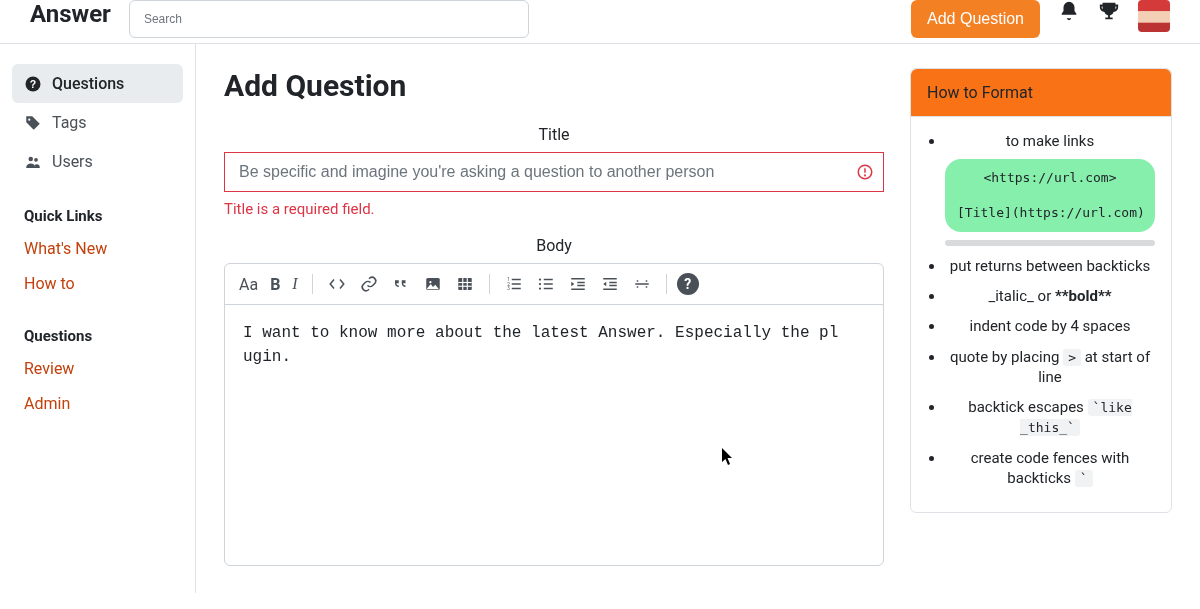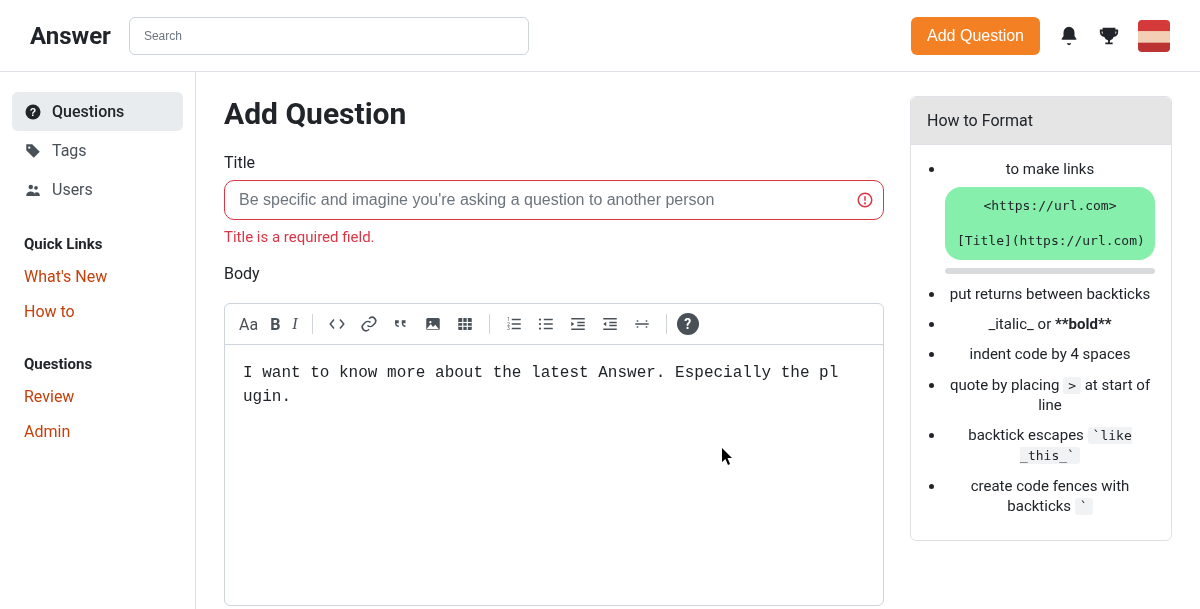--- a/index.html
+++ b/index.html
@@ -1,18 +1,18 @@
 <!DOCTYPE html>
 <html><head>
 <meta charset="utf-8">
 <style>
   * { box-sizing: border-box; margin: 0; padding: 0; }
   body { font-family: -apple-system, BlinkMacSystemFont, "Segoe UI", Roboto, Helvetica, Arial, sans-serif; background: #fff; color: #212529; }
   .topbar {
-    display: flex; align-items: center; height: 72px; padding: 0 30px;
+    display: flex; align-items: flex-start; height: 44px; padding: 0 30px;
     border-bottom: 1px solid #dee2e6; gap: 18px;
   }
   .brand { font-size: 24px; font-weight: 700; }
   .search-input {
     width: 400px; height: 38px; border: 1px solid #ced4da; border-radius: 6px;
     padding: 0 14px; font-size: 12px; color: #6c757d;
   }
   .search-input::placeholder { color: #6c757d; }
   .spacer { flex: 1; }
   .add-btn {
@@ -35,32 +35,32 @@
   }
   .side-item.active { background: #e9ecef; color: #212529; font-weight: 500; }
   .side-section-title { font-size: 15px; font-weight: 700; padding: 12px 12px 6px; color: #212529; }
   .side-link { padding: 8px 12px; font-size: 16px; color: #c2410c; cursor: pointer; }
   .side-gap { height: 14px; }
   .main {
     flex: 1; display: flex; padding: 24px 28px; gap: 26px;
   }
   .form-col { flex: 1; max-width: 660px; }
   .h1 { font-size: 30px; font-weight: 700; margin-bottom: 22px; }
-  .label { font-size: 16px; margin-bottom: 8px; display:block; }
+  .label { font-size: 16px; margin-bottom: 8px; display:block;text-align:center; }
   .title-row { position: relative; }
   .title-input {
-    width: 100%; height: 40px; border: 1px solid #dc3545; border-radius: 10px;
+    width: 100%; height: 40px; border: 1px solid #dc3545; border-radius: 0;
     padding: 0 40px 0 14px; font-size: 16px;
   }
   .title-input::placeholder { color: #6c757d; }
   .err-icon { position: absolute; right: 10px; top: 50%; transform: translateY(-50%); color: #dc3545; }
   .err-text { color: #dc3545; font-size: 15px; margin-top: 8px; }
   .body-group { margin-top: 18px; }
   .editor {
-    border: 1px solid #ced4da; border-radius: 6px; margin-top: 20px;
+    border: 1px solid #ced4da; border-radius: 6px; margin-top: 8px;
   }
   .toolbar {
     display: flex; align-items: center; gap: 4px; padding: 6px 10px;
     border-bottom: 1px solid #ced4da;
   }
   .tbtn {
     width: 28px; height: 28px; display: flex; align-items: center; justify-content: center;
     border-radius: 4px; cursor: pointer; color: #495057;
   }
   .tbtn.text { font-size: 16px; width:auto; padding:0 4px; }
@@ -74,21 +74,21 @@
   .editor-area {
     min-height: 260px; padding: 16px 18px; font-family: "SFMono-Regular", Consolas, "Liberation Mono", Menlo, monospace;
     font-size: 16px; line-height: 1.5; white-space: pre-wrap; outline:none;
   }
   .info-col { width: 262px; }
   .card {
     border: 1px solid #dee2e6; border-radius: 6px;
   }
   .card-header {
     padding: 14px 16px; border-bottom: 1px solid #dee2e6; font-size: 16px;
-    background: #e5e5e5; border-radius: 6px 6px 0 0;
+    background: #f97316; border-radius: 6px 6px 0 0;
   }
   .card-body { padding: 14px 16px; font-size: 15px; }
   .card-body ul { list-style: disc; padding-left: 18px; }
   .card-body li { margin-bottom: 10px; line-height:1.35;text-align:center; }
   .codebox {
     background: #86efac; border-radius: 16px; padding: 10px 12px; margin: 8px 0;
     font-family: "SFMono-Regular", Consolas, monospace; font-size: 13px; white-space: pre;
     overflow-x: hidden;
   }
   .scrollbar-fake { height:6px; background:#d9dadb; border-radius:3px; margin-top:4px; }

